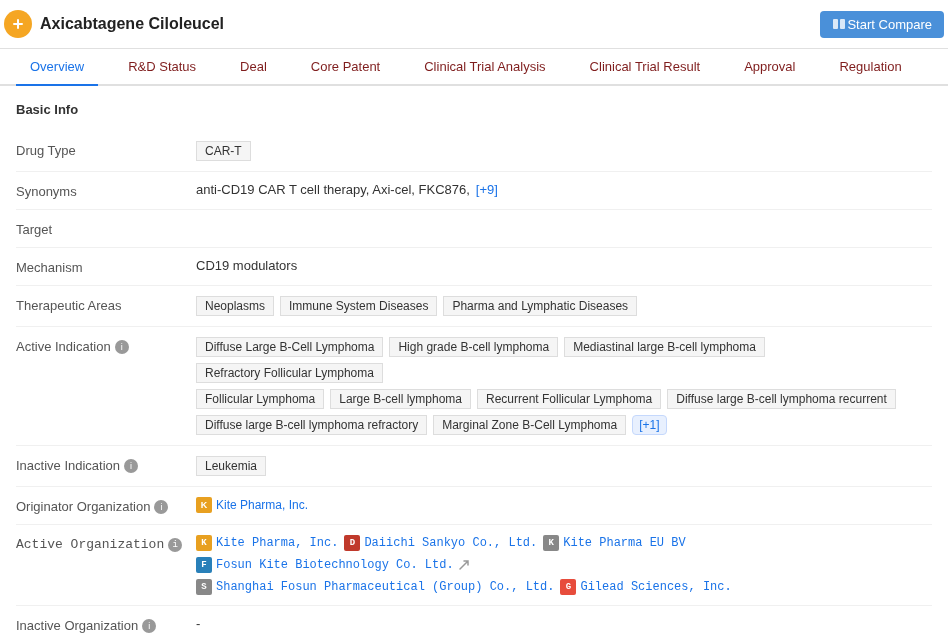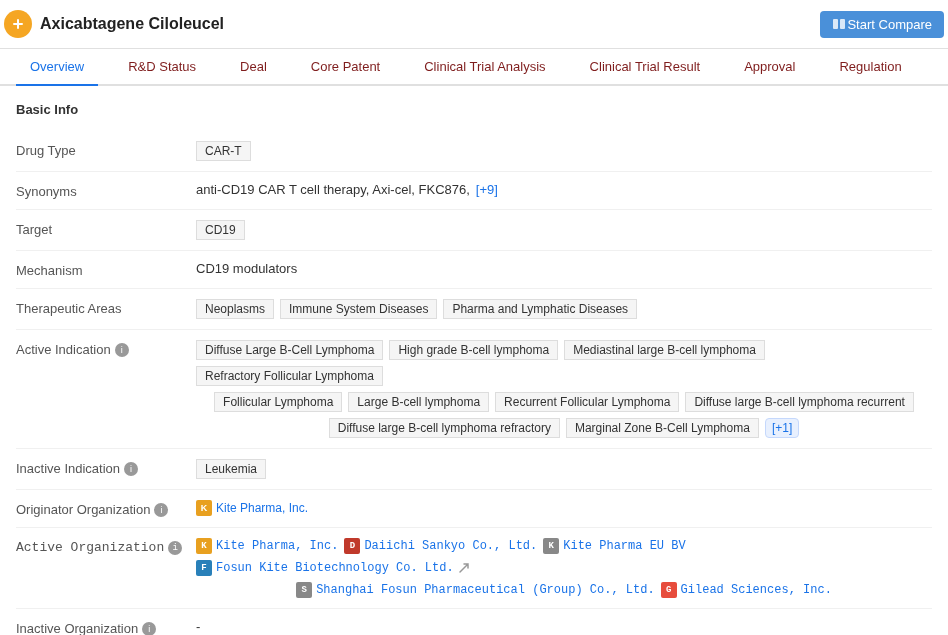--- a/index.html
+++ b/index.html
@@ -76,21 +76,21 @@
       display: inline-flex; align-items: center; justify-content: center;
       font-size: 9px; color: white; font-weight: bold; flex-shrink: 0;
     }
     .org-kite { background: #e8a020; }
     .org-daiichi { background: #c0392b; }
     .org-eu { background: #888; }
     .org-fosun { background: #2980b9; }
     .org-shanghai { background: #888; }
     .org-gilead { background: #e74c3c; }
 
-    .multi-line-value { display: flex; flex-direction: column; gap: 6px; }
+    .multi-line-value { display: flex; flex-direction: row; gap: 6px; }
     .value-row { display: flex; flex-wrap: wrap; gap: 6px; align-items: center; }
   </style>
 </head>
 <body>
 
 <div class="header">
   <div class="header-left">
     <div class="drug-icon">
       <svg width="18" height="18" viewBox="0 0 18 18" fill="none">
         <circle cx="9" cy="9" r="8" fill="#f5a623"></circle>
@@ -132,23 +132,20 @@
   <div class="info-row">
     <div class="info-label">Synonyms</div>
     <div class="info-value">
       <span>anti-CD19 CAR T cell therapy,  Axi-cel,  FKC876,</span>
       <span class="link-text">[+9]</span>
     </div>
   </div>
 
   <div class="info-row">
     <div class="info-label">Target</div>
-    <div class="info-value">
-      <span class="tag">CD19</span>
-    </div>
   </div>
 
   <div class="info-row">
     <div class="info-label">Mechanism</div>
     <div class="info-value">
       <span>CD19 modulators</span>
     </div>
   </div>
 
   <div class="info-row">

